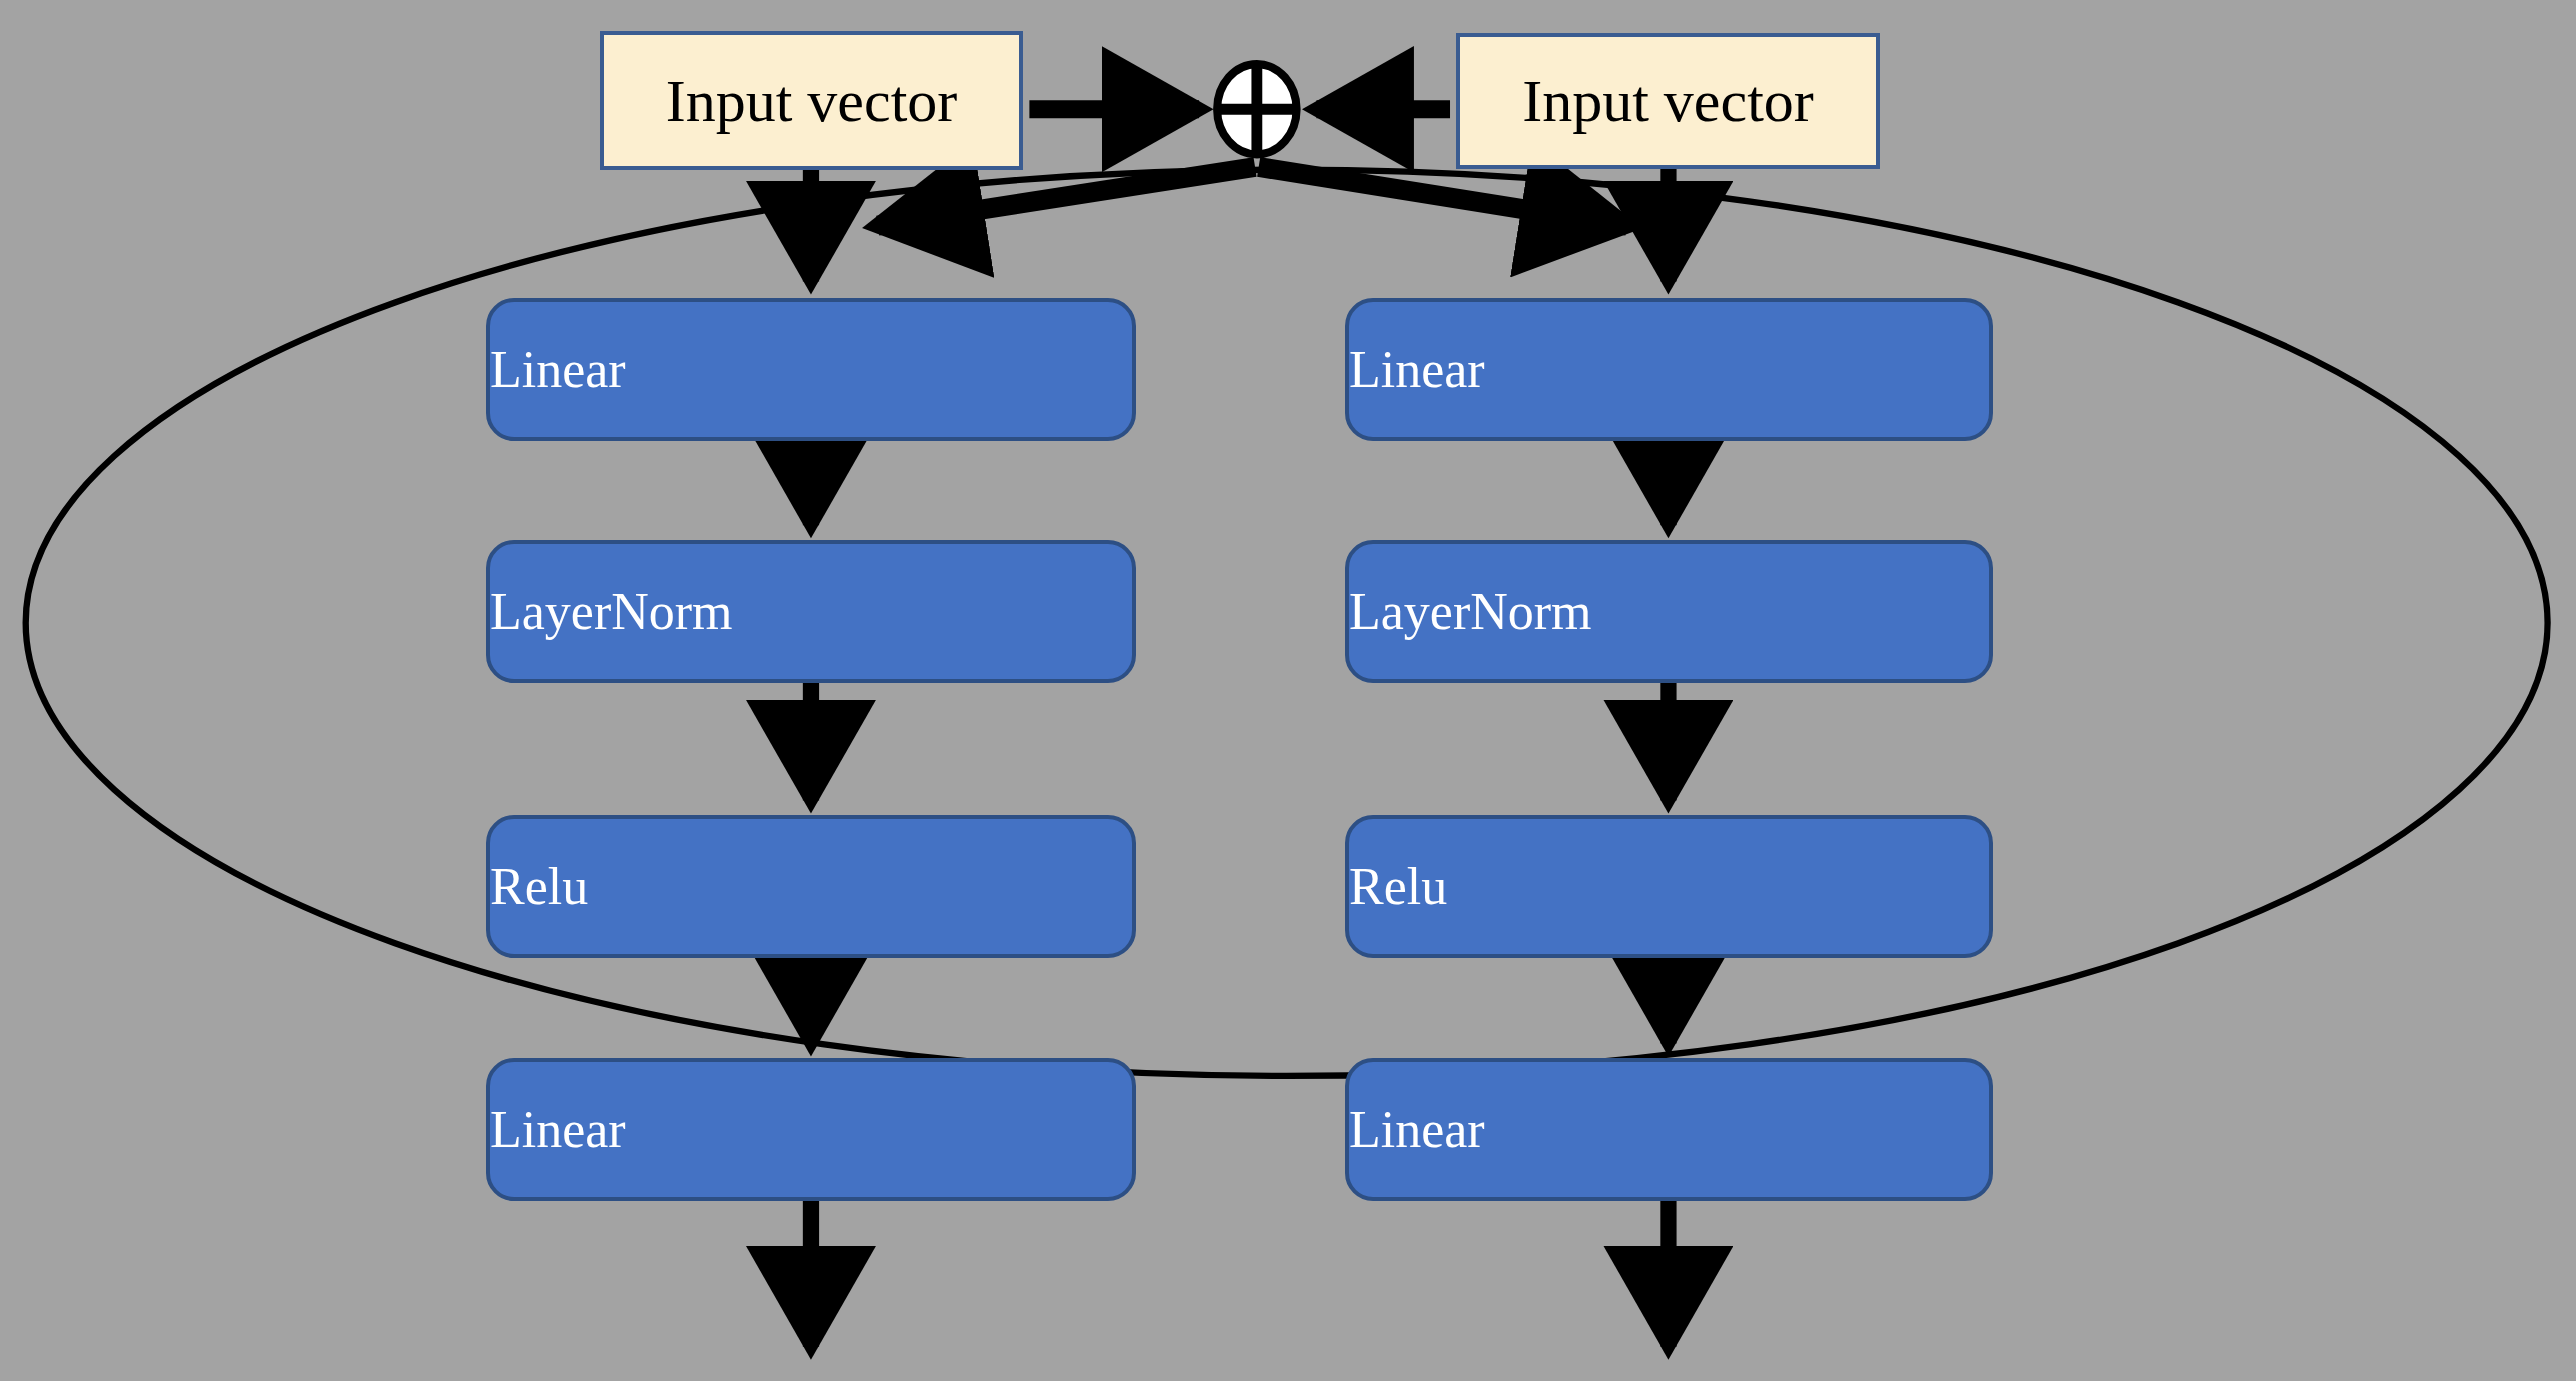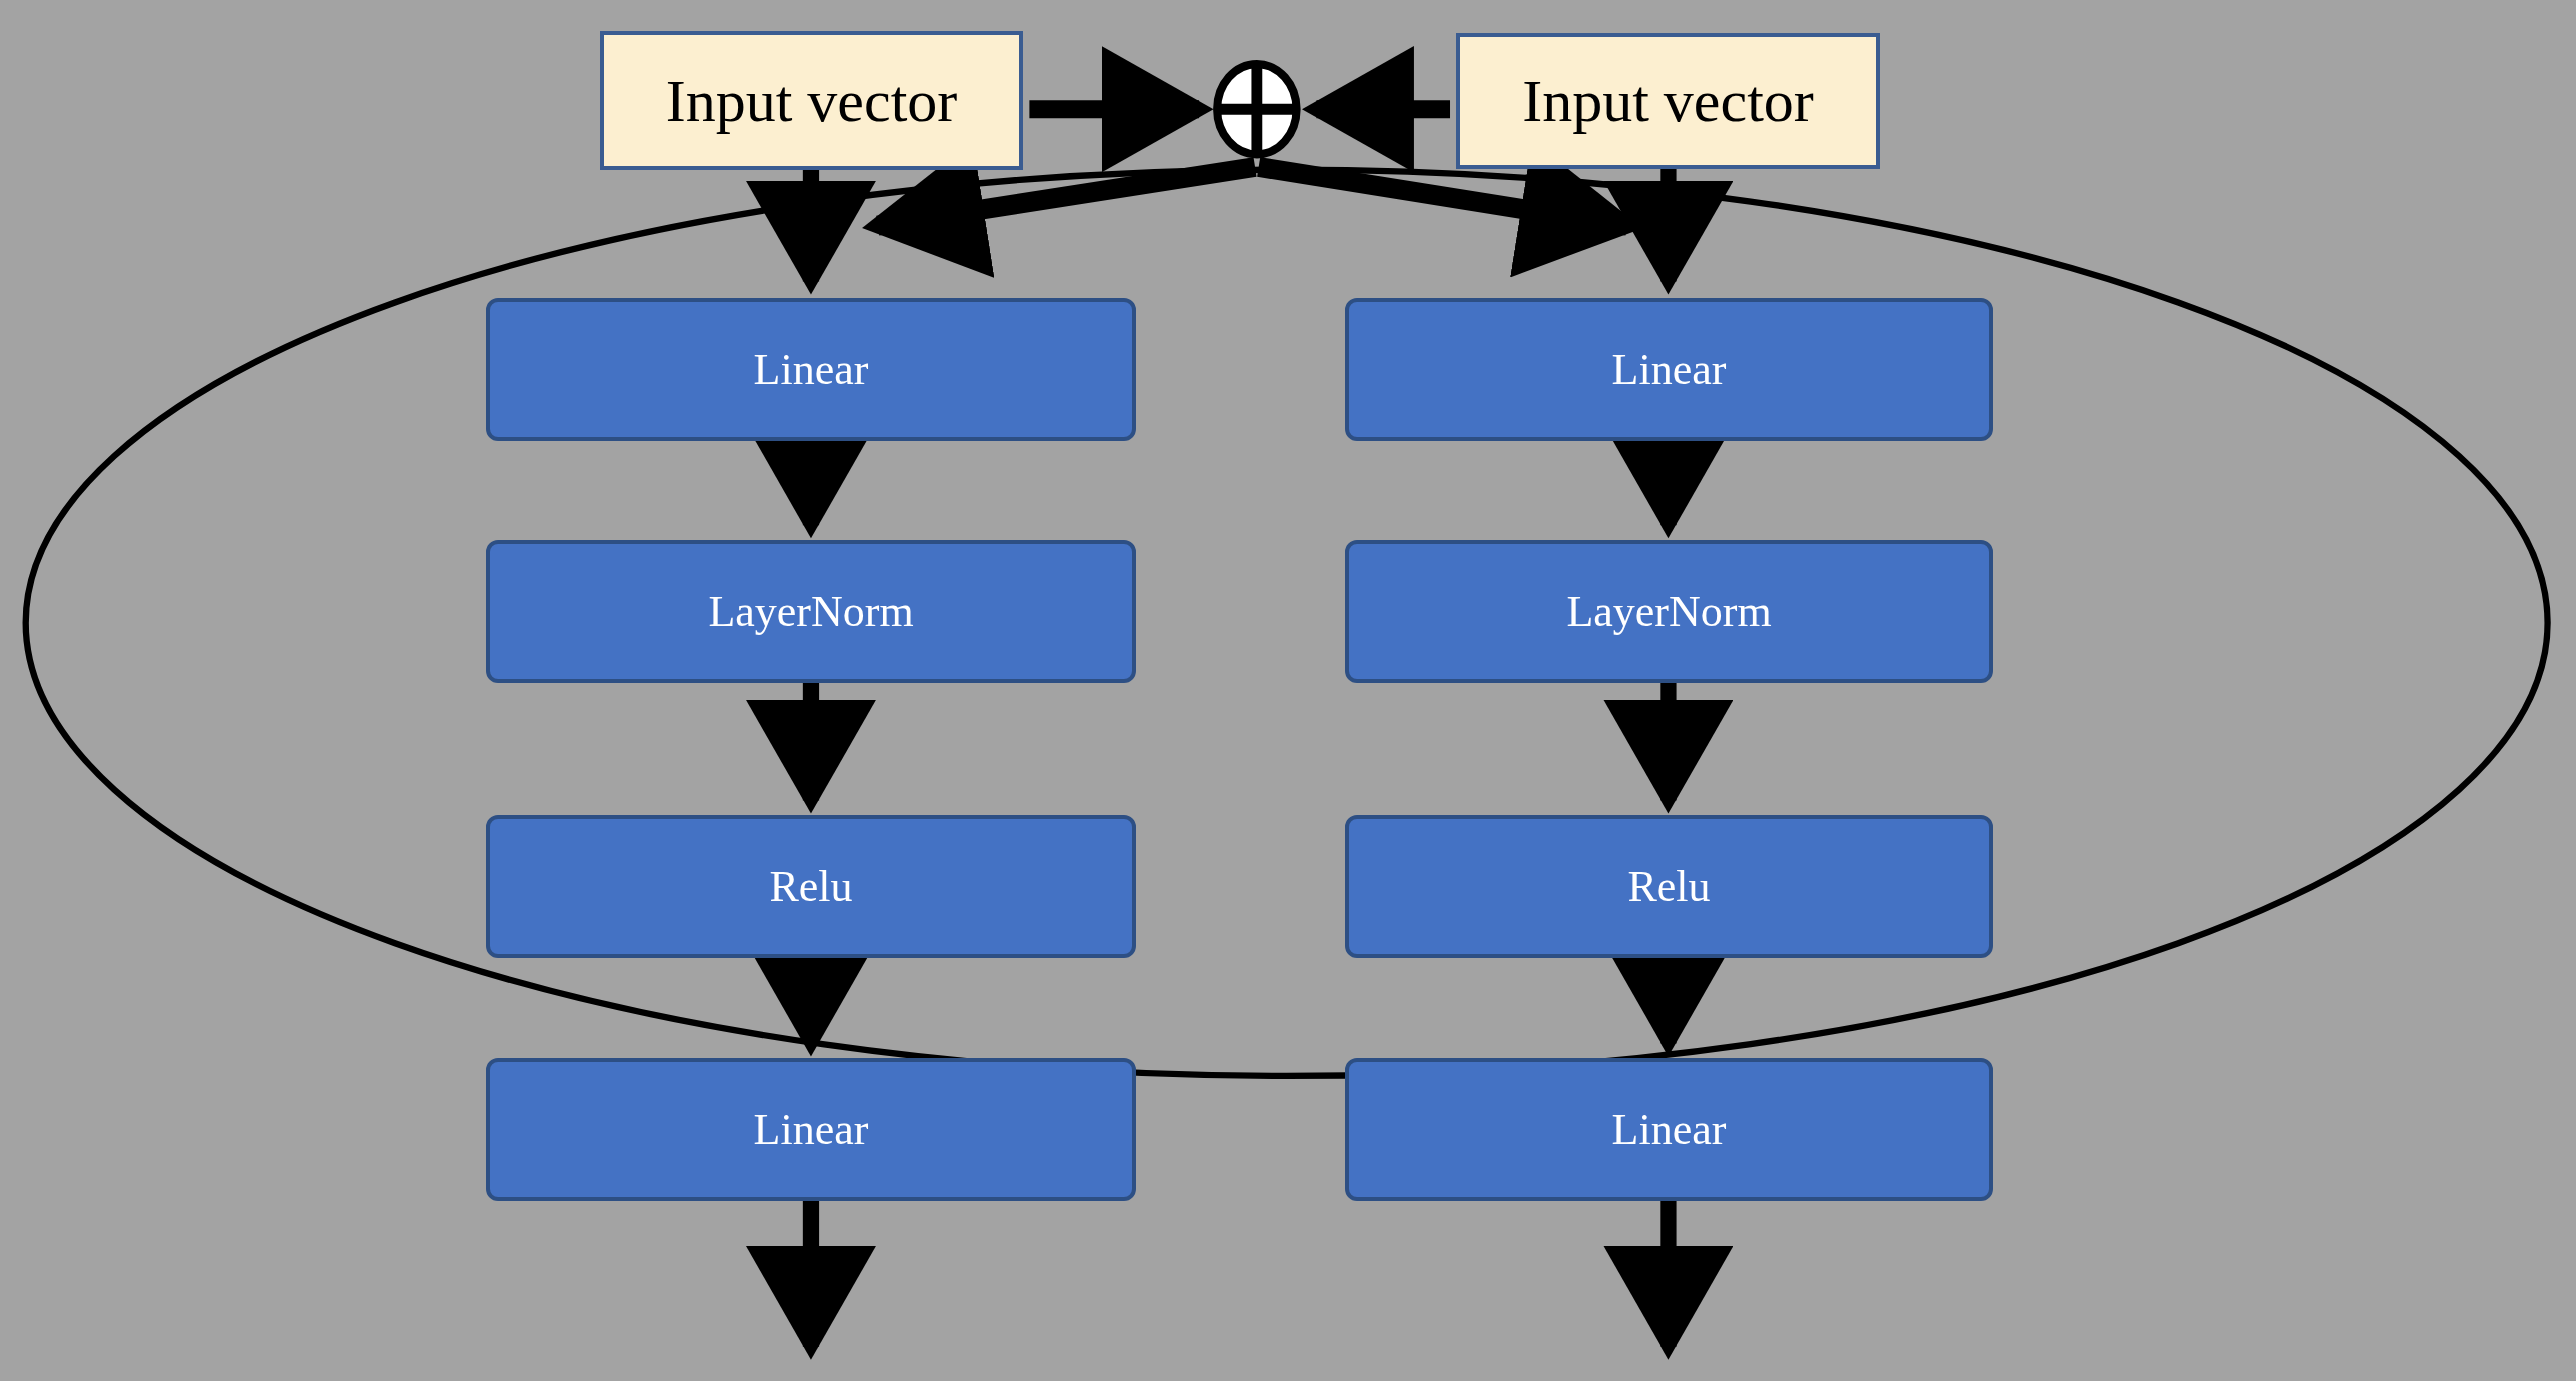--- a/index.html
+++ b/index.html
@@ -34,27 +34,26 @@
     line-height: 1;
     display: flex;
     align-items: center;
     justify-content: center;
   }
   .layer-node {
     box-sizing: border-box;
     position: absolute;
     background: #4472C4;
     border: 4.5px solid #2D4F84;
-    border-radius: 12px;
+    border-radius: 28px;
     color: #ffffff;
-    font-size: 44px;
+    font-size: 52px;
     line-height: 1;
     display: flex;
     align-items: center;
-    justify-content: center;
   }
 </style>
 </head>
 <body>
 
 <div id="stage">
 
   <svg id="diagram-svg" viewBox="0 0 2853 1530" xmlns="http://www.w3.org/2000/svg">
     <defs>
       <marker id="arrowhead" markerWidth="7" markerHeight="7" refX="5.4" refY="3.5" orient="auto" markerUnits="strokeWidth">

